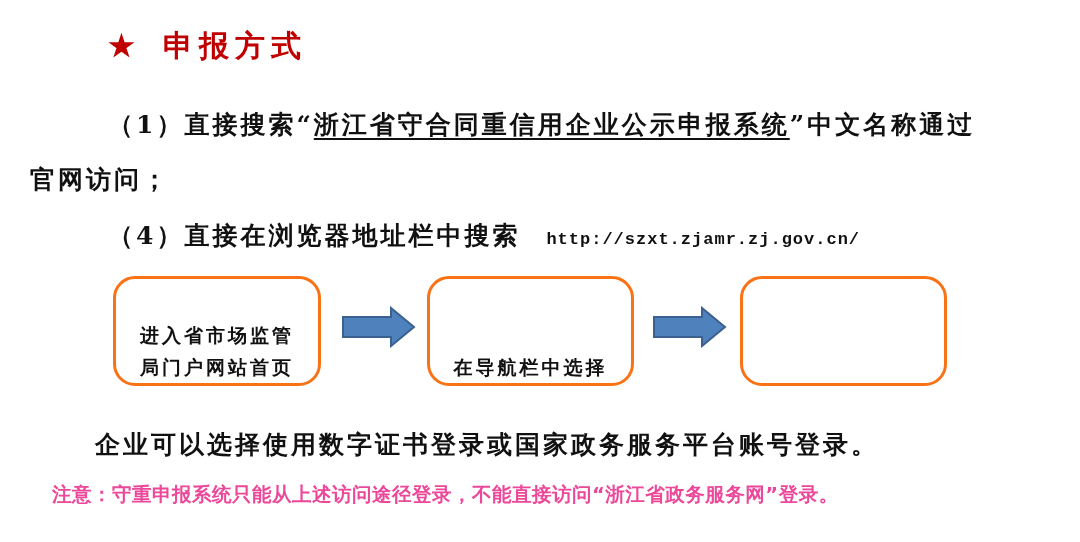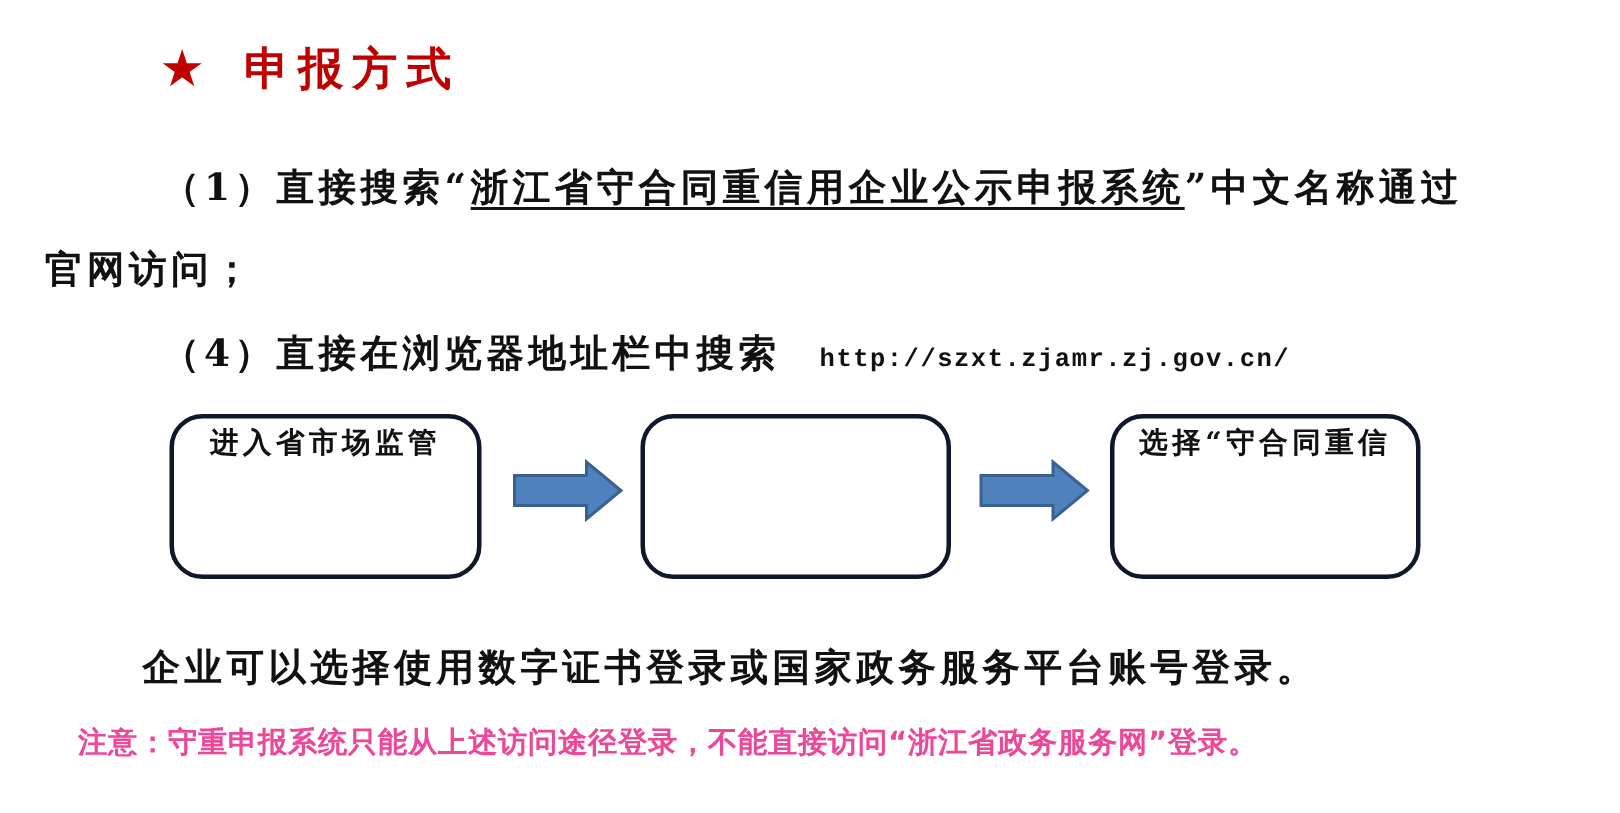--- a/index.html
+++ b/index.html
@@ -7,22 +7,22 @@
       font-family: "DejaVu Serif", "Liberation Serif", serif; color: #111; }
     .abs { position: absolute; white-space: nowrap; }
     .title { left: 108px; top: 26px; font-size: 30px; color: #c00000; font-weight: bold; letter-spacing: 6px; }
     .title .star { font-size: 30px; margin-right: 22px; }
     .line { font-size: 25px; font-weight: bold; letter-spacing: 3px; margin-top: 16px; }
     .l1 { left: 108px; top: 92px; }
     .l1b { left: 30px; top: 147px; }
     .l2 { left: 108px; top: 203px; }
     .uline { text-decoration: underline; text-decoration-thickness: 2px; text-underline-offset: 5px; }
     .url { font-family: Liberation Mono, monospace; font-weight: bold; letter-spacing: 1px; margin-left: 26px; font-size: 17px; }
-    .box { position: absolute; top: 276px; height: 110px; border: 3px solid #0f172a; border-radius: 22px;
-      box-sizing: border-box; display: flex; align-items: flex-start; justify-content: center; text-align: center;
+    .box { position: absolute; top: 276px; height: 110px; border: 3px solid #f97316; border-radius: 22px;
+      box-sizing: border-box; display: flex; align-items: flex-end; justify-content: center; text-align: center;
       font-size: 19px; font-weight: bold; letter-spacing: 3px; line-height: 32px; }
     .b1 { left: 113px; width: 208px; }
     .b2 { left: 427px; width: 207px; }
     .b3 { left: 740px; width: 207px; }
     .arrow { position: absolute; top: 306px; width: 75px; height: 42px; }
     .a1 { left: 341px; }
     .a2 { left: 652px; }
     .l3 { left: 95px; top: 428px; font-size: 25px; font-weight: bold; letter-spacing: 3px; }
     .note { left: 52px; top: 481px; font-family: "DejaVu Sans", "Liberation Sans", sans-serif; font-weight: bold;
       font-size: 19.5px; color: #ec4899; letter-spacing: 0.5px; }
@@ -39,37 +39,38 @@
 </div>
 <div class="abs line l1b">官网访问；</div>
 
 <div class="abs line l2">
   <span>（4）直接在浏览器地址栏中搜索</span><span class="url">http://szxt.zjamr.zj.gov.cn/</span>
 </div>
 
 <div class="box b1">
   <div>
       <div>进入省市场监管</div>
+      <div>局门户网站首页</div>
     </div>
 </div>
 
 <svg class="arrow a1" viewBox="0 0 75 42">
   <polygon points="2,11 50,11 50,2 73,21 50,40 50,31 2,31" fill="#4f81bd" stroke="#3a6190" stroke-width="2"></polygon>
 </svg>
 
 <div class="box b2">
   <div>
+      <div>在导航栏中选择</div>
     </div>
 </div>
 
 <svg class="arrow a2" viewBox="0 0 75 42">
   <polygon points="2,11 50,11 50,2 73,21 50,40 50,31 2,31" fill="#4f81bd" stroke="#3a6190" stroke-width="2"></polygon>
 </svg>
 
 <div class="box b3">
   <div>
-      <div>选择“守合同重信</div>
     </div>
 </div>
 
 <div class="abs l3">企业可以选择使用数字证书登录或国家政务服务平台账号登录。</div>
 
 <div class="abs note">注意：守重申报系统只能从上述访问途径登录，不能直接访问“浙江省政务服务网”登录。</div>
 
 </body></html>

